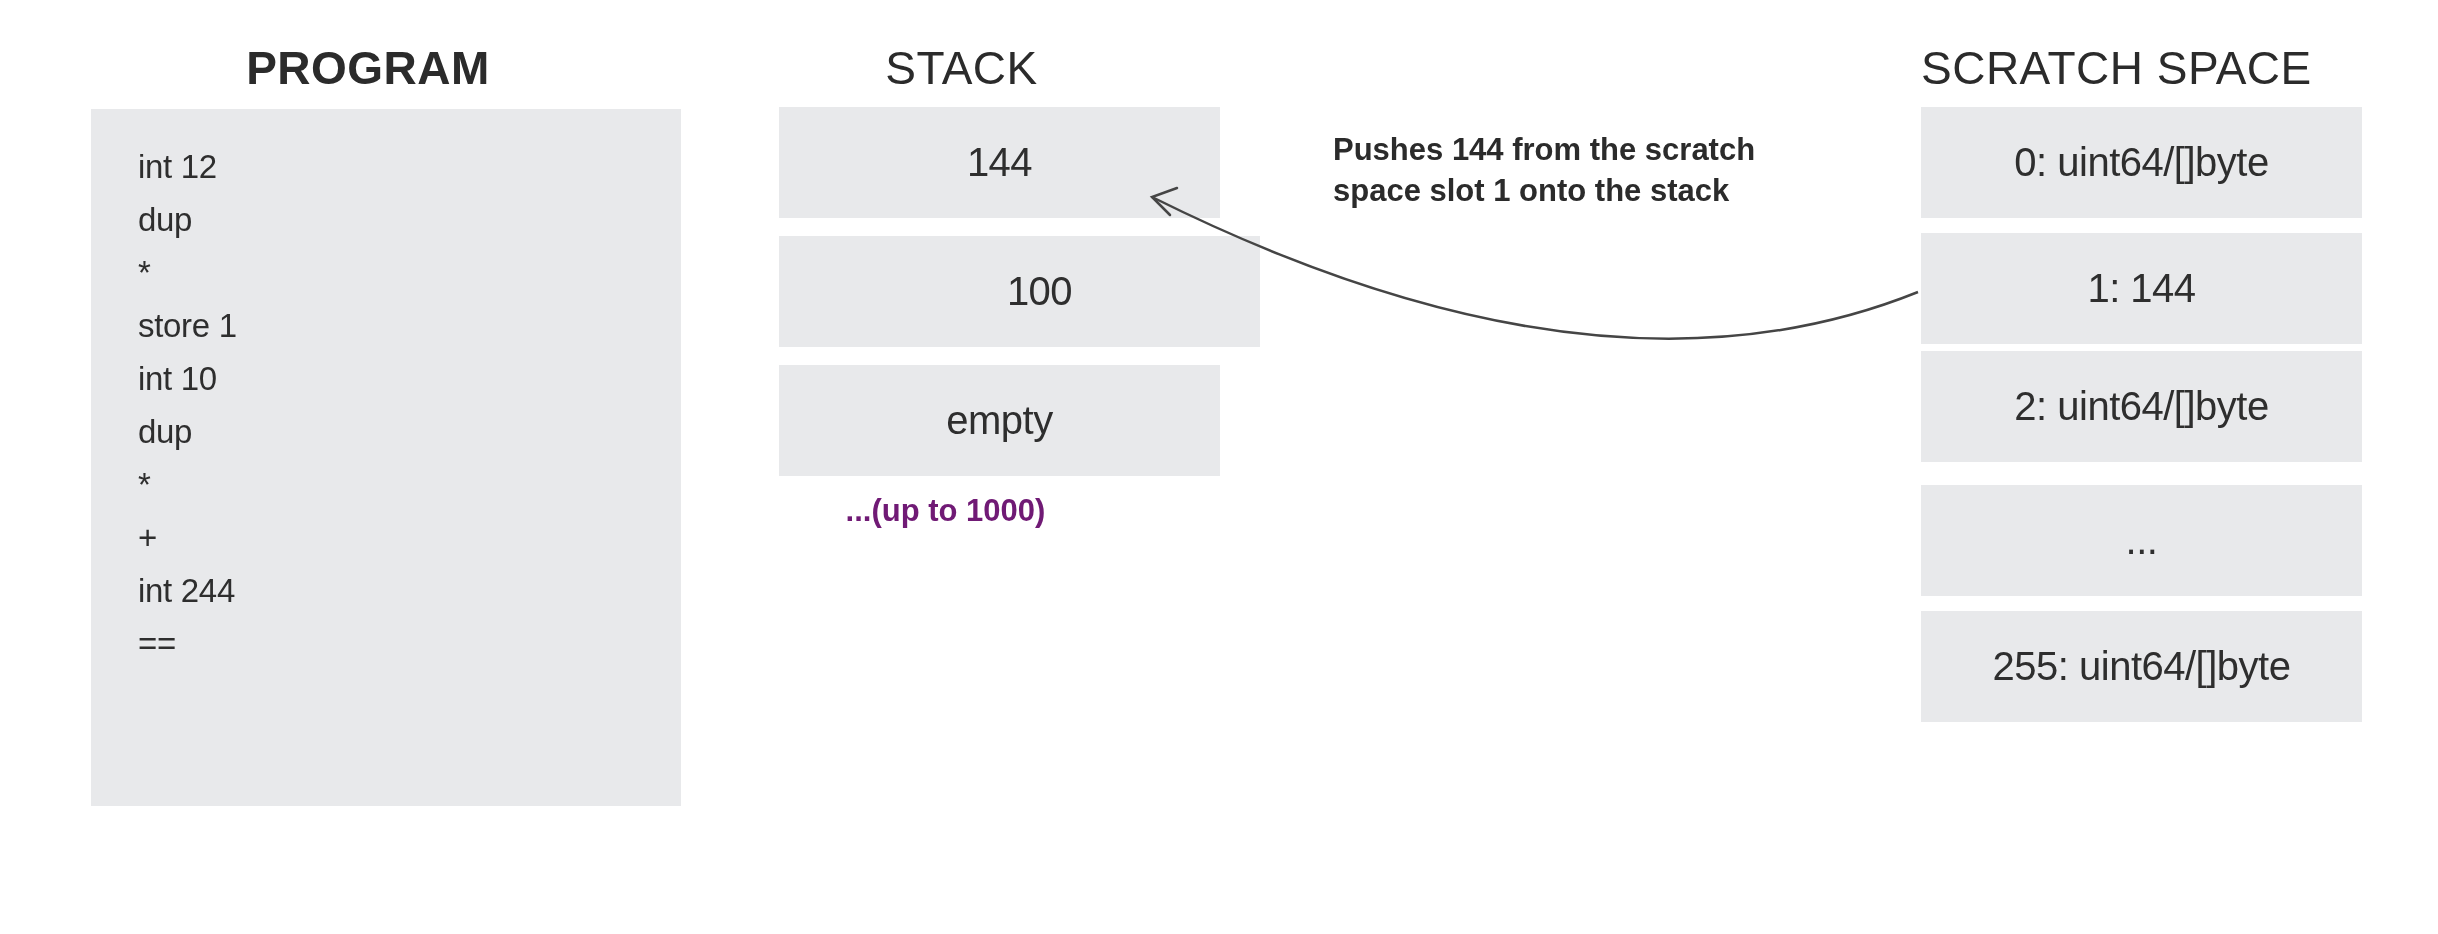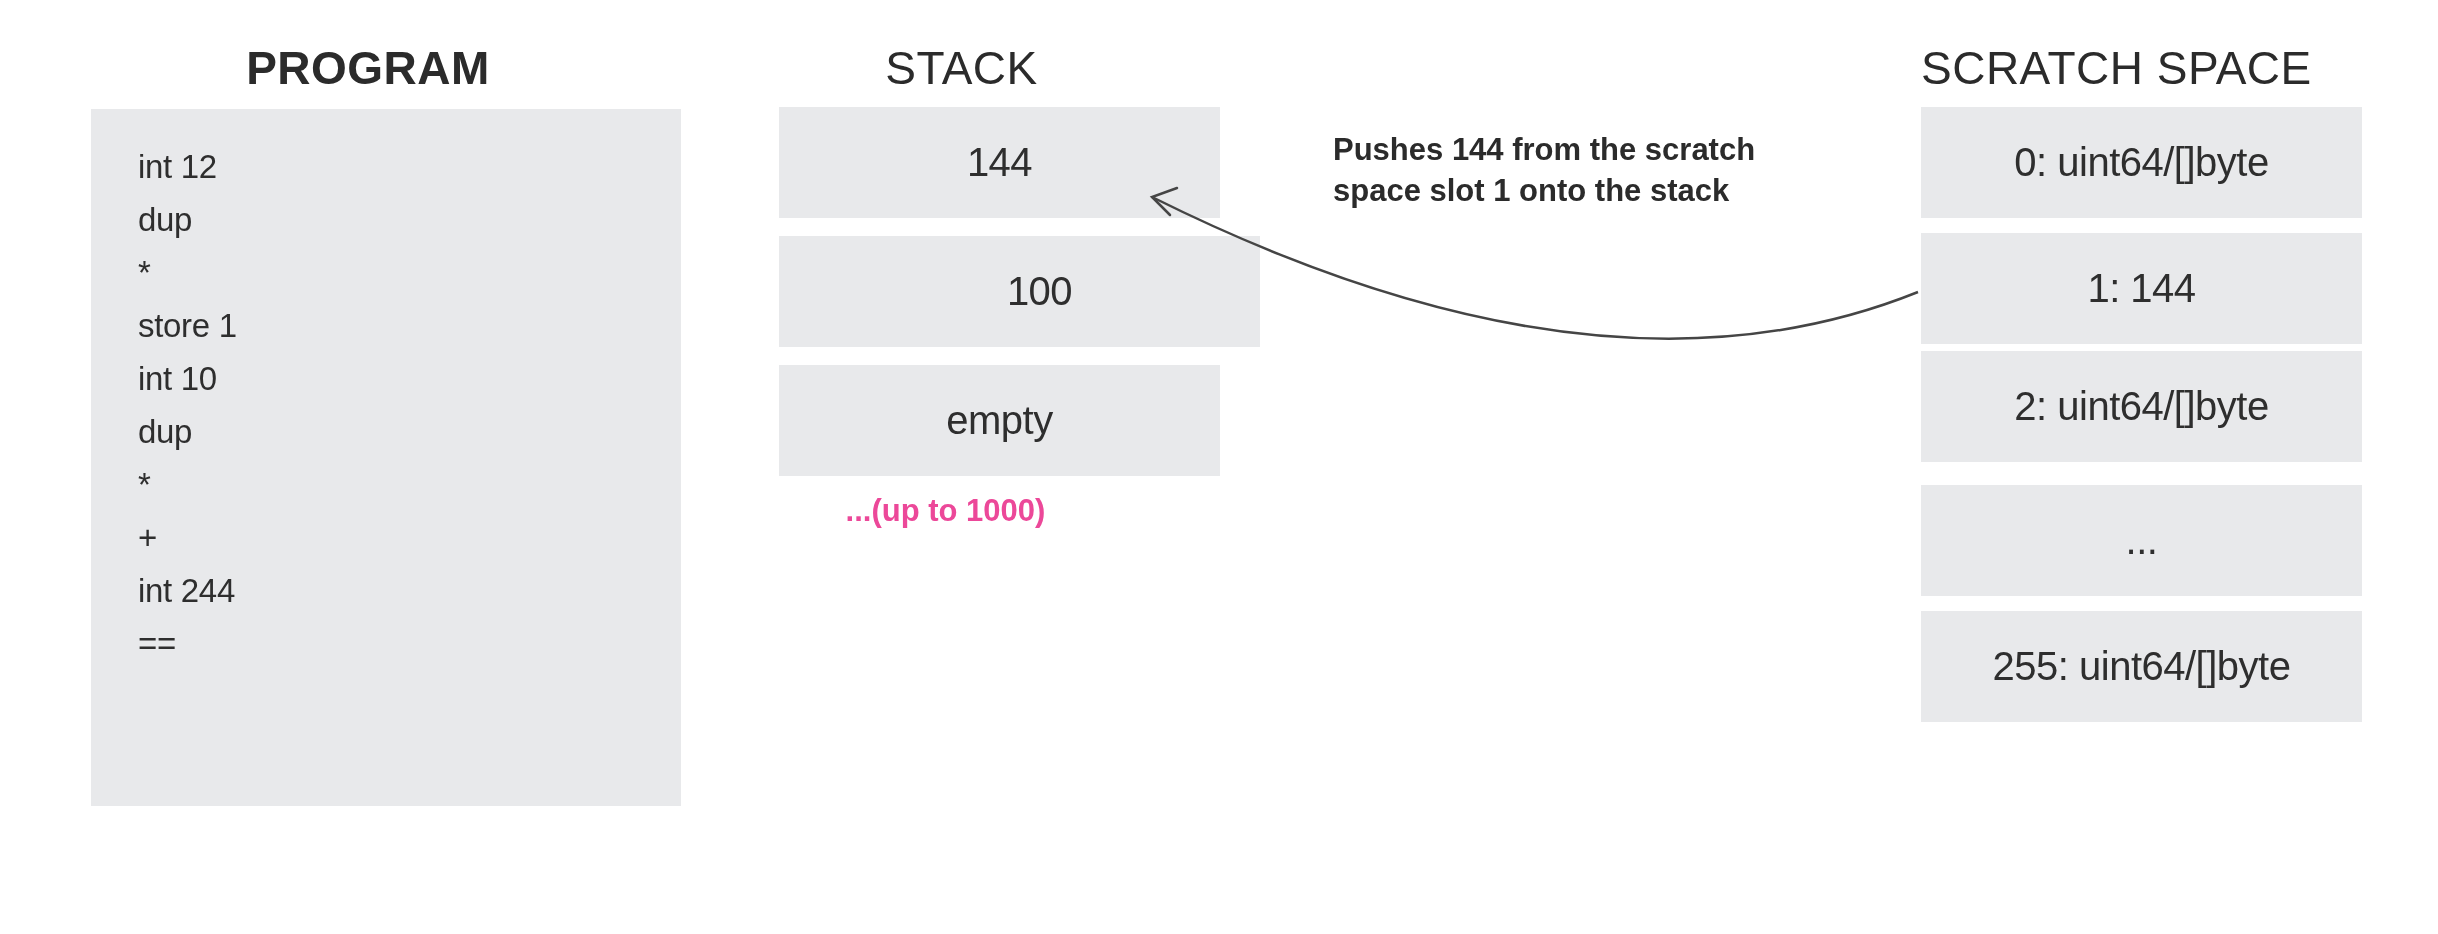--- a/index.html
+++ b/index.html
@@ -35,21 +35,21 @@
     font-size:40px;letter-spacing:-0.5px;color:#2e2e2e;white-space:nowrap;
   }
   .stack-cell{left:779px;}
   .scratch-cell{left:1921px;}
   .stack-0{top:107px;} .stack-1{top:236px;padding-left:40px;} .stack-2{top:365px;}
   .scratch-0{top:107px;} .scratch-1{top:233px;} .scratch-2{top:351px;}
   .scratch-3{top:485px;} .scratch-4{top:611px;}
 
   .stack-caption{
     position:absolute;left:763px;top:493px;width:365px;text-align:center;
-    font-size:31px;font-weight:bold;color:#ec4899;white-space:nowrap;
+    font-size:31px;font-weight:bold;color:#701a75;white-space:nowrap;
   }
   .annotation{
     position:absolute;left:1333px;top:100px;
     font-size:31px;font-weight:bold;line-height:41px;color:#2b2b2b;
     white-space:nowrap;
     margin-top:29px;
   }
   .arrow-layer{
     position:absolute;left:0;top:0;width:2438px;height:934px;
     pointer-events:none;

